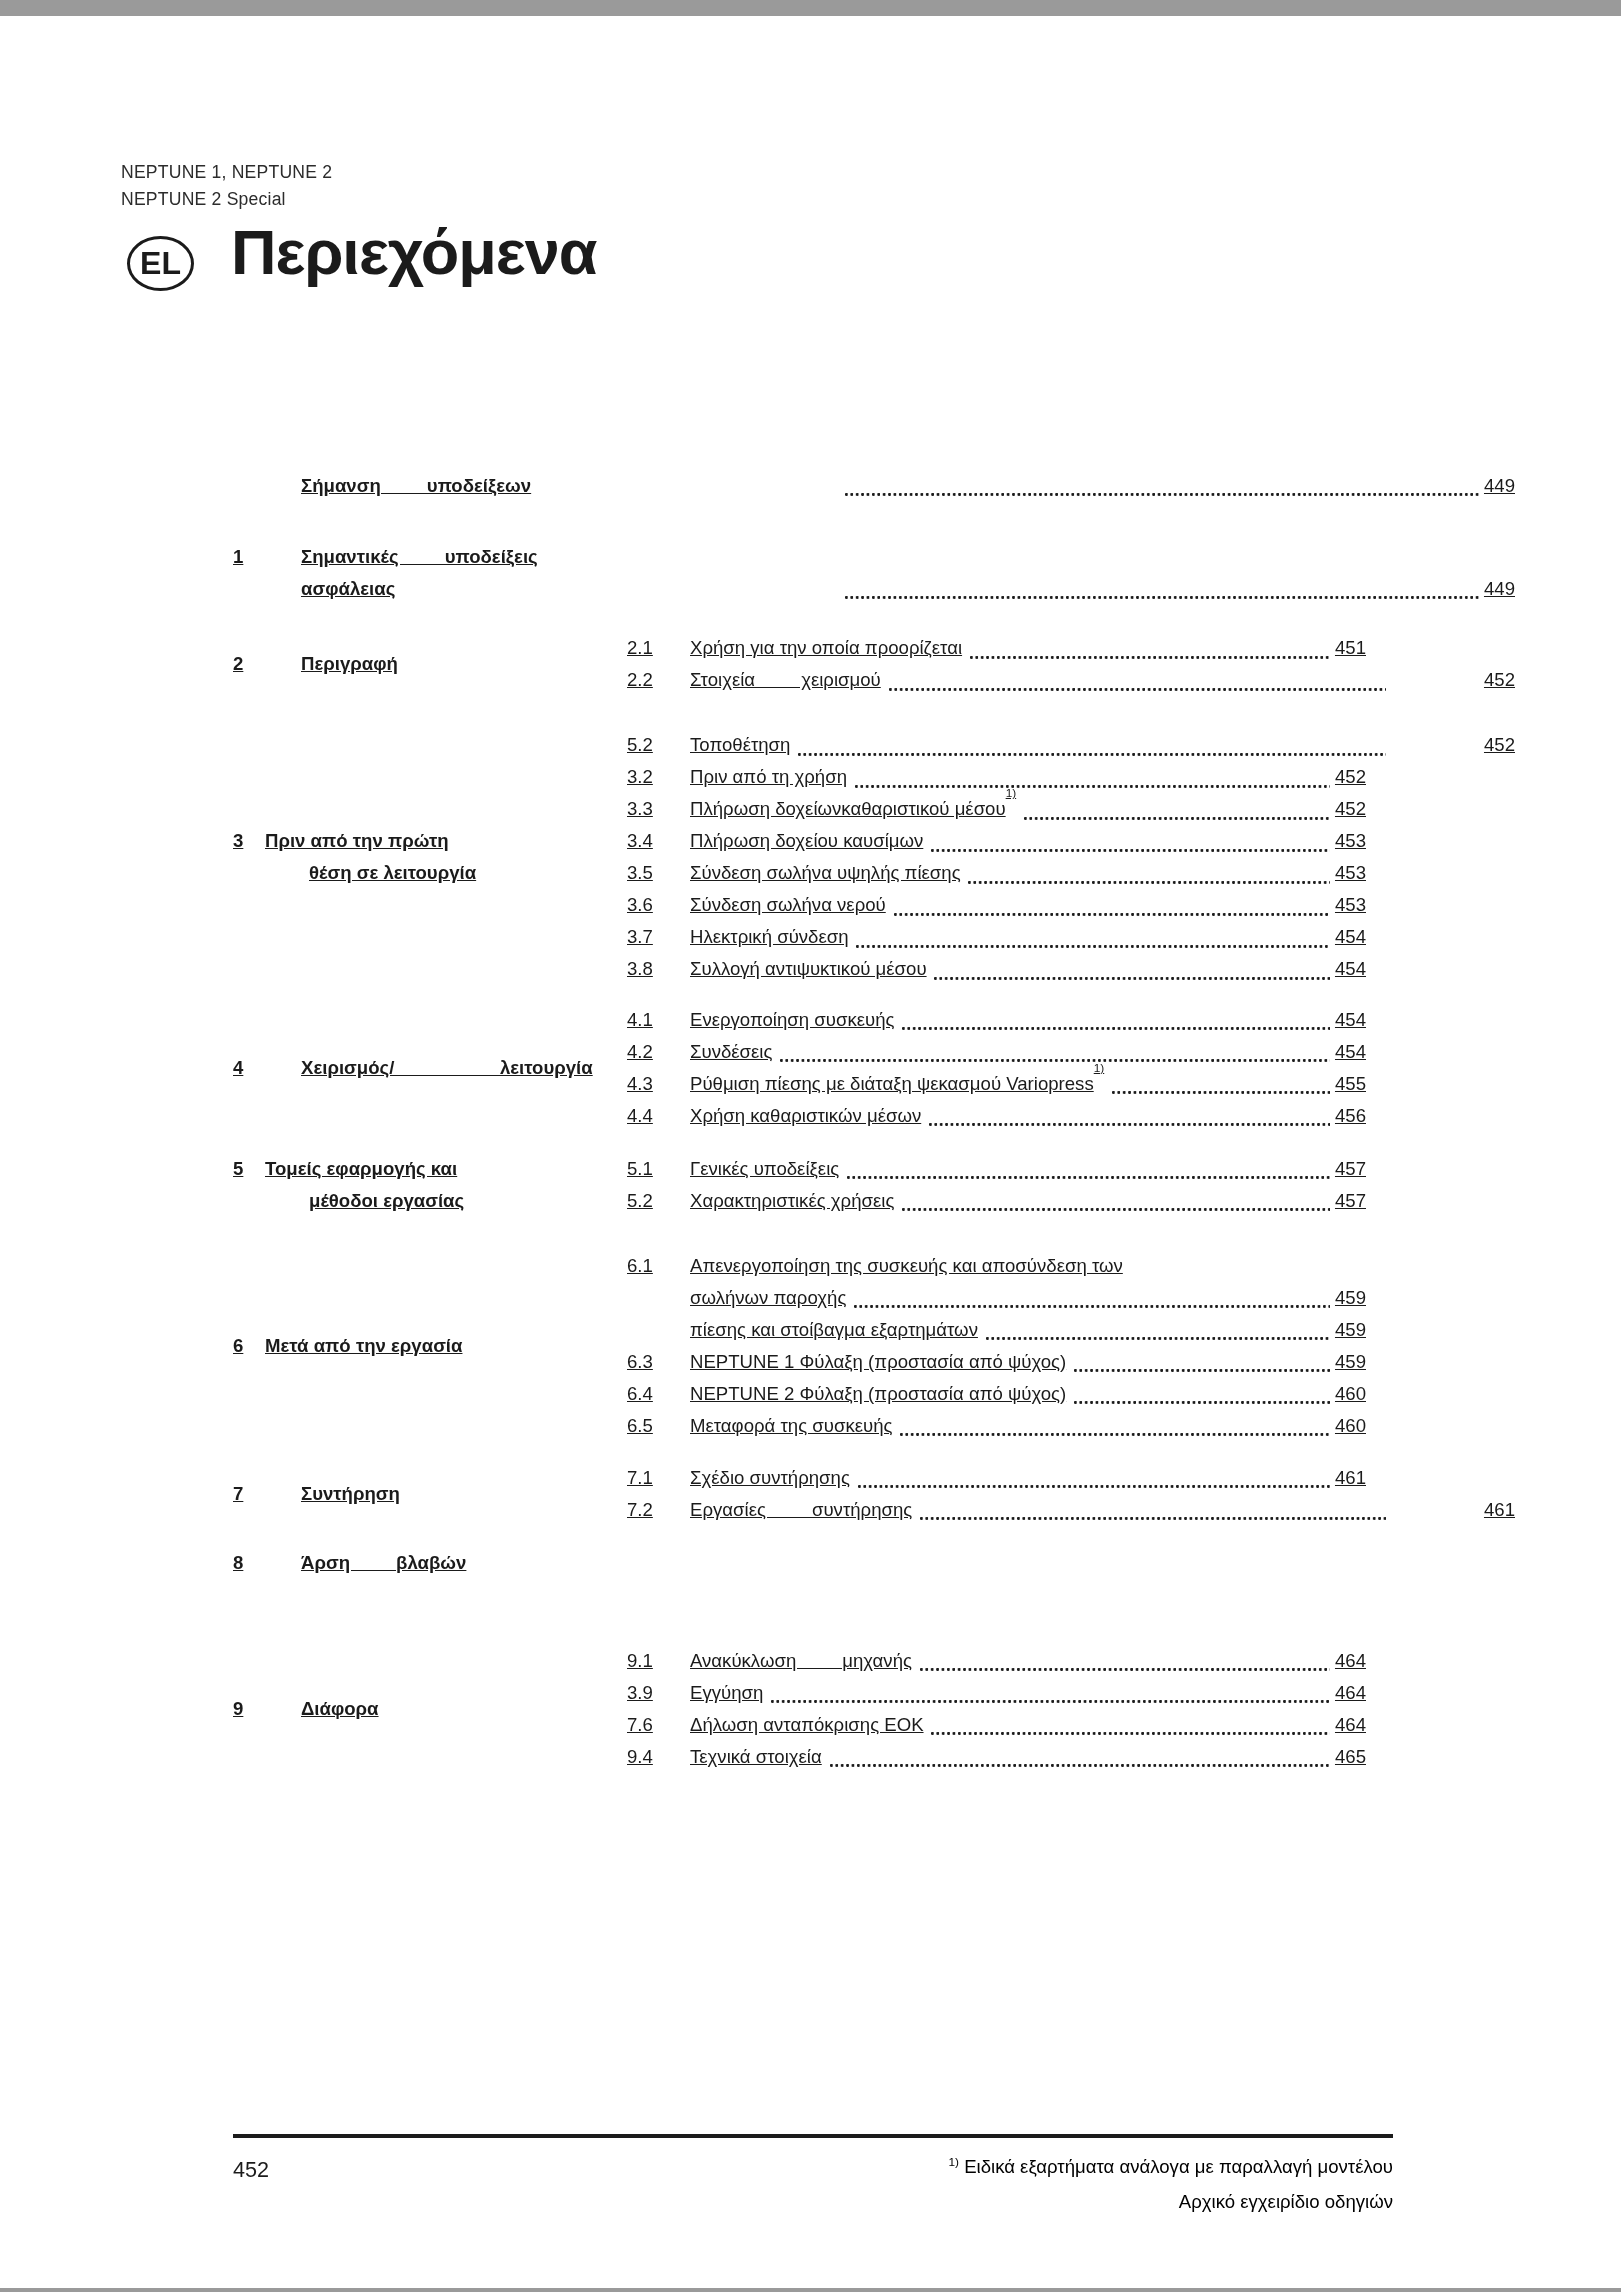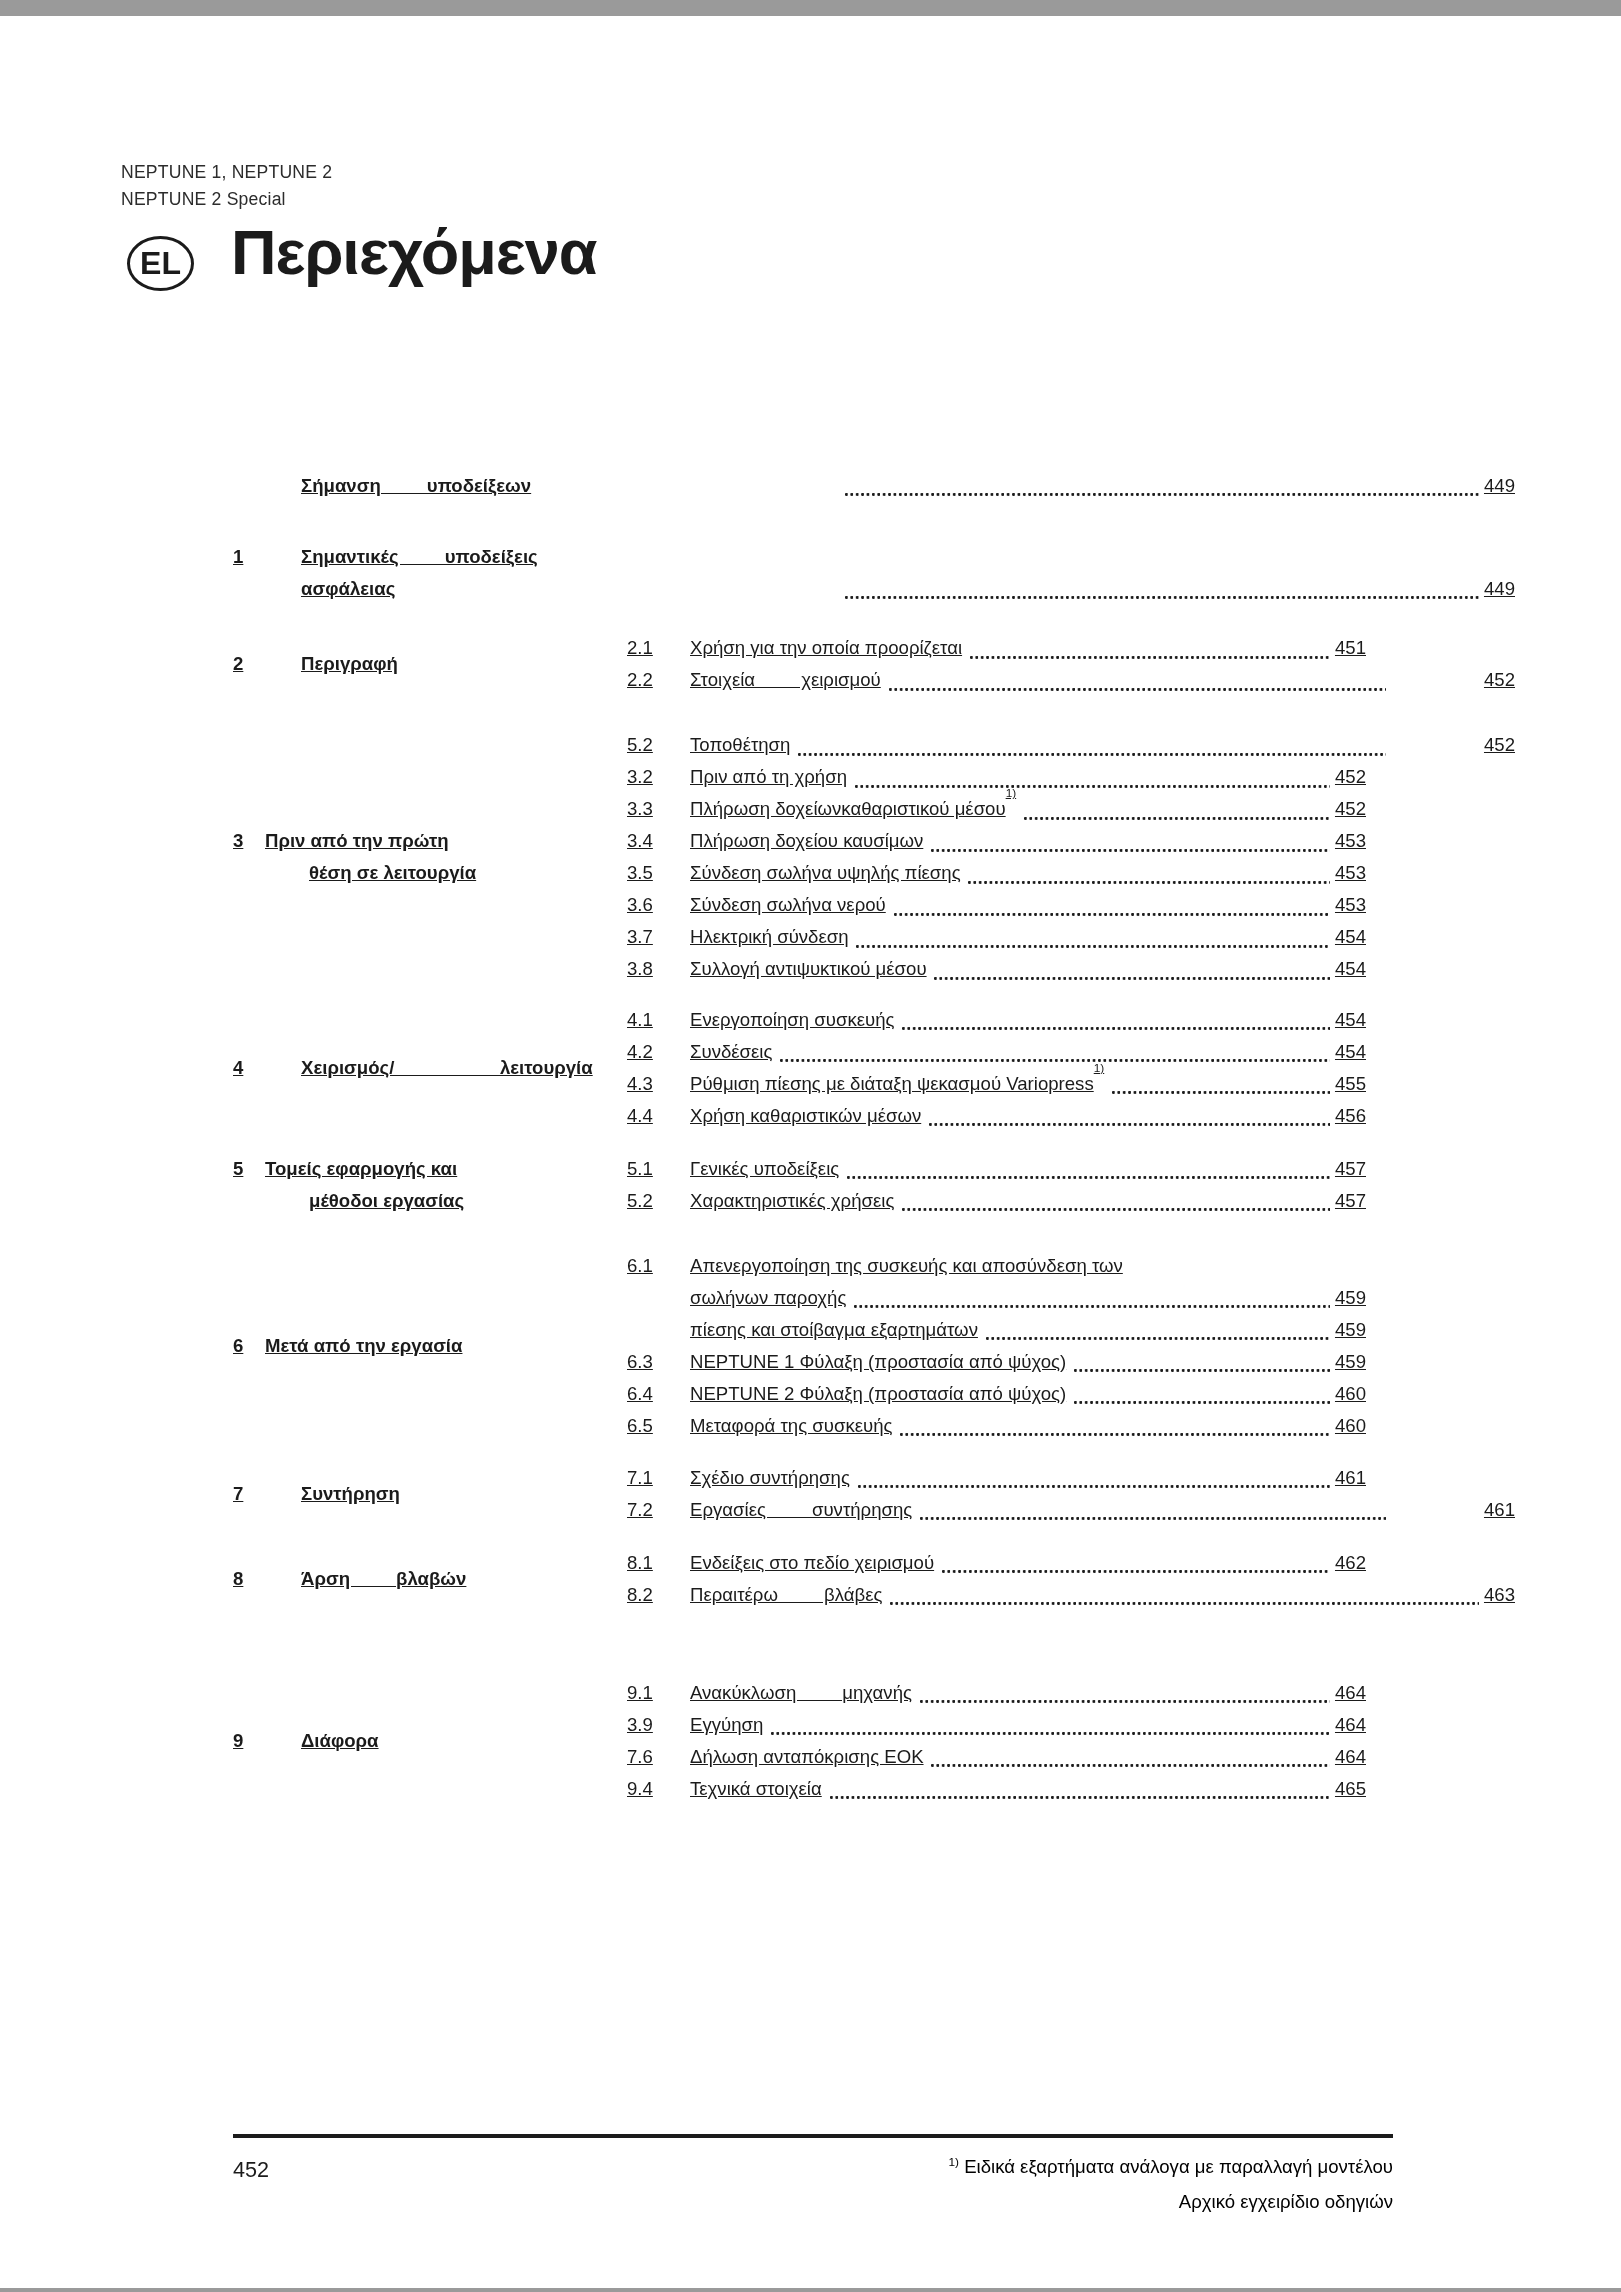--- a/index.html
+++ b/index.html
@@ -381,38 +381,20 @@
           </div>
         </div>
       </section>
       <section class="toc-section">
         <div class="sec-left">
           <div class="sec-title-line">
             <span class="sec-num">8</span>
             <span class="sec-title gap-normal">Άρση βλαβών</span>
           </div>
         </div>
-        <div class="sec-items">
-          <div class="toc-item">
-            <div class="item-line">
-              <span class="item-num">8.1</span>
-              <span class="item-text">Ενδείξεις στο πεδίο χειρισμού</span>
-              <span class="leader"></span>
-              <span class="page-num">462</span>
-            </div>
-          </div>
-          <div class="toc-item wide">
-            <div class="item-line">
-              <span class="item-num">8.2</span>
-              <span class="item-text gap-normal">Περαιτέρω βλάβες</span>
-              <span class="leader"></span>
-              <span class="page-num">463</span>
-            </div>
-          </div>
-        </div>
       </section>
       <section class="toc-section">
         <div class="sec-left">
           <div class="sec-title-line">
             <span class="sec-num">9</span>
             <span class="sec-title">Διάφορα</span>
           </div>
         </div>
         <div class="sec-items">
           <div class="toc-item">

